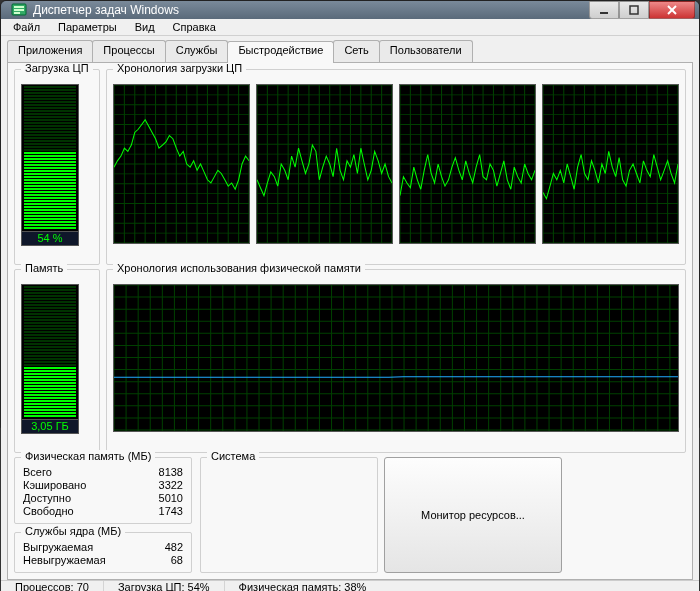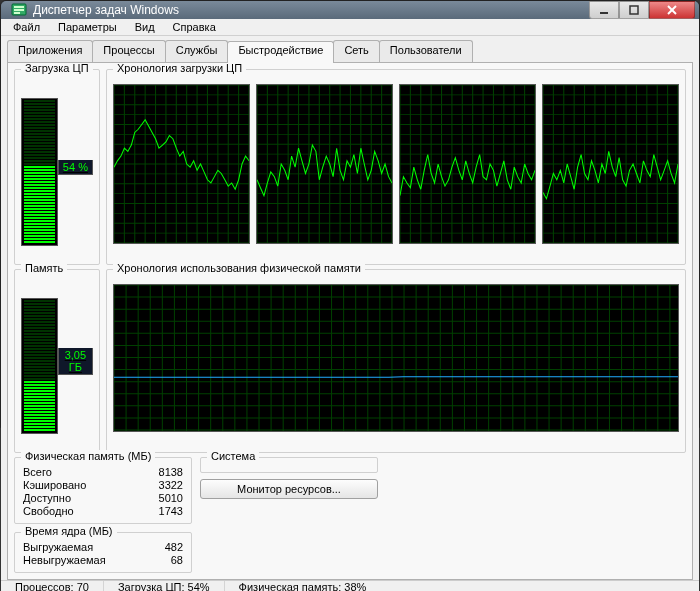--- a/index.html
+++ b/index.html
@@ -15,21 +15,21 @@
 .menubar { background:#f0f0f0; border-bottom:1px solid #d0d0d0; height:20px; display:flex; align-items:center; padding:0 4px; gap:2px; }
 .menu-item { padding:2px 8px; }
 .client { flex:1; background:#f0f0f0; display:flex; flex-direction:column; padding:4px 6px 0 6px; }
 .tabstrip { display:flex; height:22px; position:relative; z-index:2; }
 .tab { padding:3px 10px; border:1px solid #b0b0b0; border-bottom:none; background:#eaeaea; margin-right:-1px; border-radius:3px 3px 0 0; }
 .tab.active { background:#f8f8f8; position:relative; top:1px; padding-top:2px; }
 .tabpage { border:1px solid #b0b0b0; background:#f8f8f8; flex:1; padding:6px; display:flex; flex-direction:column; gap:4px; overflow:hidden; }
 .row { display:flex; gap:6px; }
 .gbox { border:1px solid #d0d0d0; border-radius:2px; padding:6px 6px 4px 6px; position:relative; }
 .gbox-title { position:absolute; top:-8px; left:6px; background:#f8f8f8; padding:0 4px; color:#000; }
-.meter-box { width:86px; display:flex; flex-direction:row; align-items:center;text-decoration:underline; }
+.meter-box { width:86px; display:flex; flex-direction:column; align-items:flex-start; }
 .meter { width:58px; height:148px; border:1px solid #555; background:#000; position:relative; margin-top:8px; display:flex; flex-direction:column-reverse; padding:2px; }
 .meter .fill { width:100%; display:flex; flex-direction:column-reverse; gap:1px; }
 .meter .bar { height:2px; background:#0f0; }
 .meter .bar.dim { background:#030; }
 .meter-label { color:#0f0; background:#0f172a; font-size:11px; text-align:center; width:58px; margin-top:-1px; padding:1px 0; border:1px solid #555; border-top:none;}
 .chart-area { flex:1; }
 .charts4 { display:flex; gap:6px; margin-top:8px; }
 .chart { flex:1; height:160px; border:1px solid #555; background:#000; position:relative; overflow:hidden; }
 .chart svg { position:absolute; inset:0; width:100%; height:100%; }
 .chart-wide { height:148px; border:1px solid #555; background:#000; position:relative; overflow:hidden; margin-top:8px; }
@@ -444,30 +444,30 @@
                 <div class="v">8138</div>
               <div>Кэшировано</div>
                 <div class="v">3322</div>
               <div>Доступно</div>
                 <div class="v">5010</div>
               <div>Свободно</div>
                 <div class="v">1743</div>
             </div>
           </div>
           <div class="statbox" style="width:178px;">
-            <div class="statbox-title">Время ядра (МБ)</div>
+            <div class="statbox-title">Службы ядра (МБ)</div>
             <div class="statgrid">
               <div>Выгружаемая</div>
                 <div class="v">482</div>
               <div>Невыгружаемая</div>
                 <div class="v">68</div>
             </div>
           </div>
         </div>
-        <div style="display:flex; flex-direction:column; gap:6px;">
+        <div style="display:flex; flex-direction:row; gap:6px;">
           <div class="statbox" style="width:178px;">
             <div class="statbox-title">Система</div>
           </div>
           <button class="btn" style="width:178px;">Монитор ресурсов...</button>
         </div>
       </div>
 
     </div>
   </div>
 

